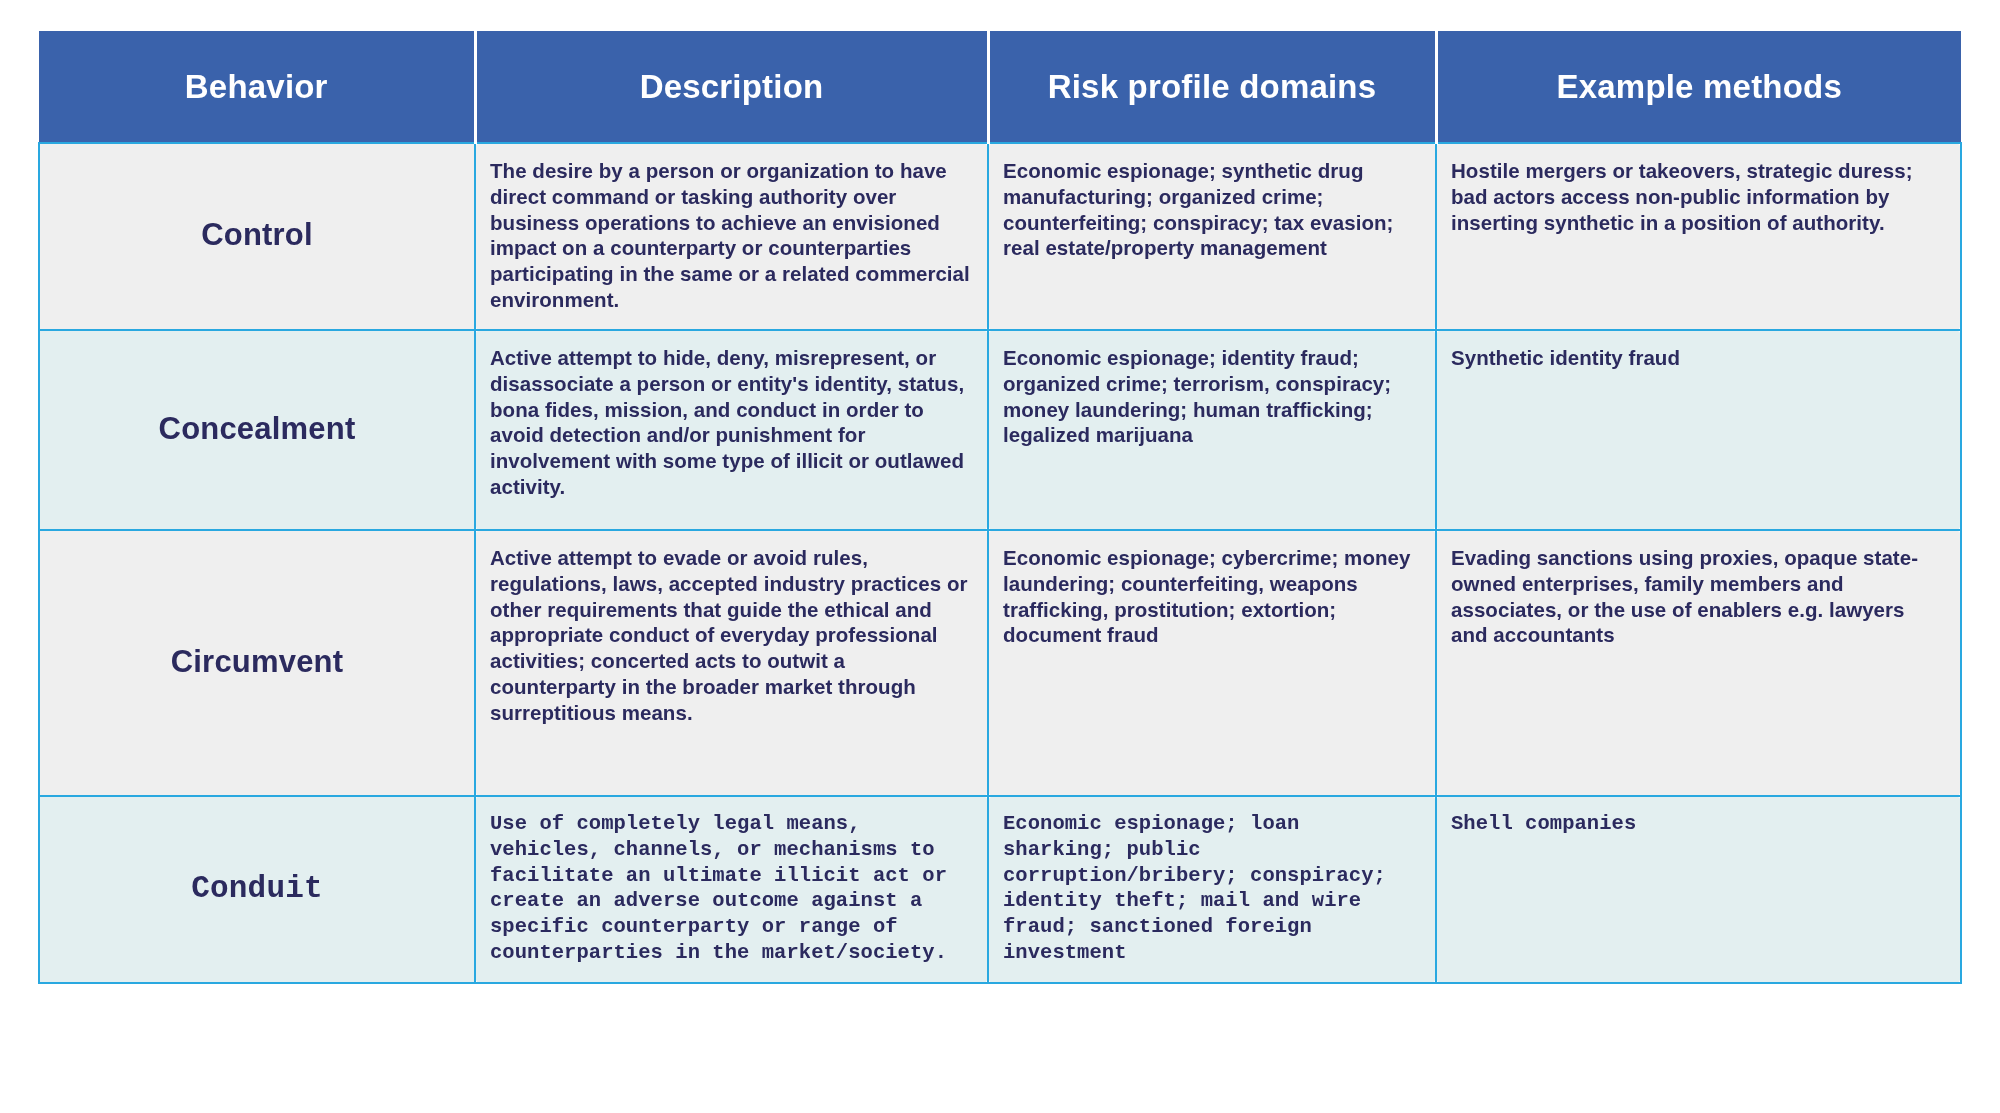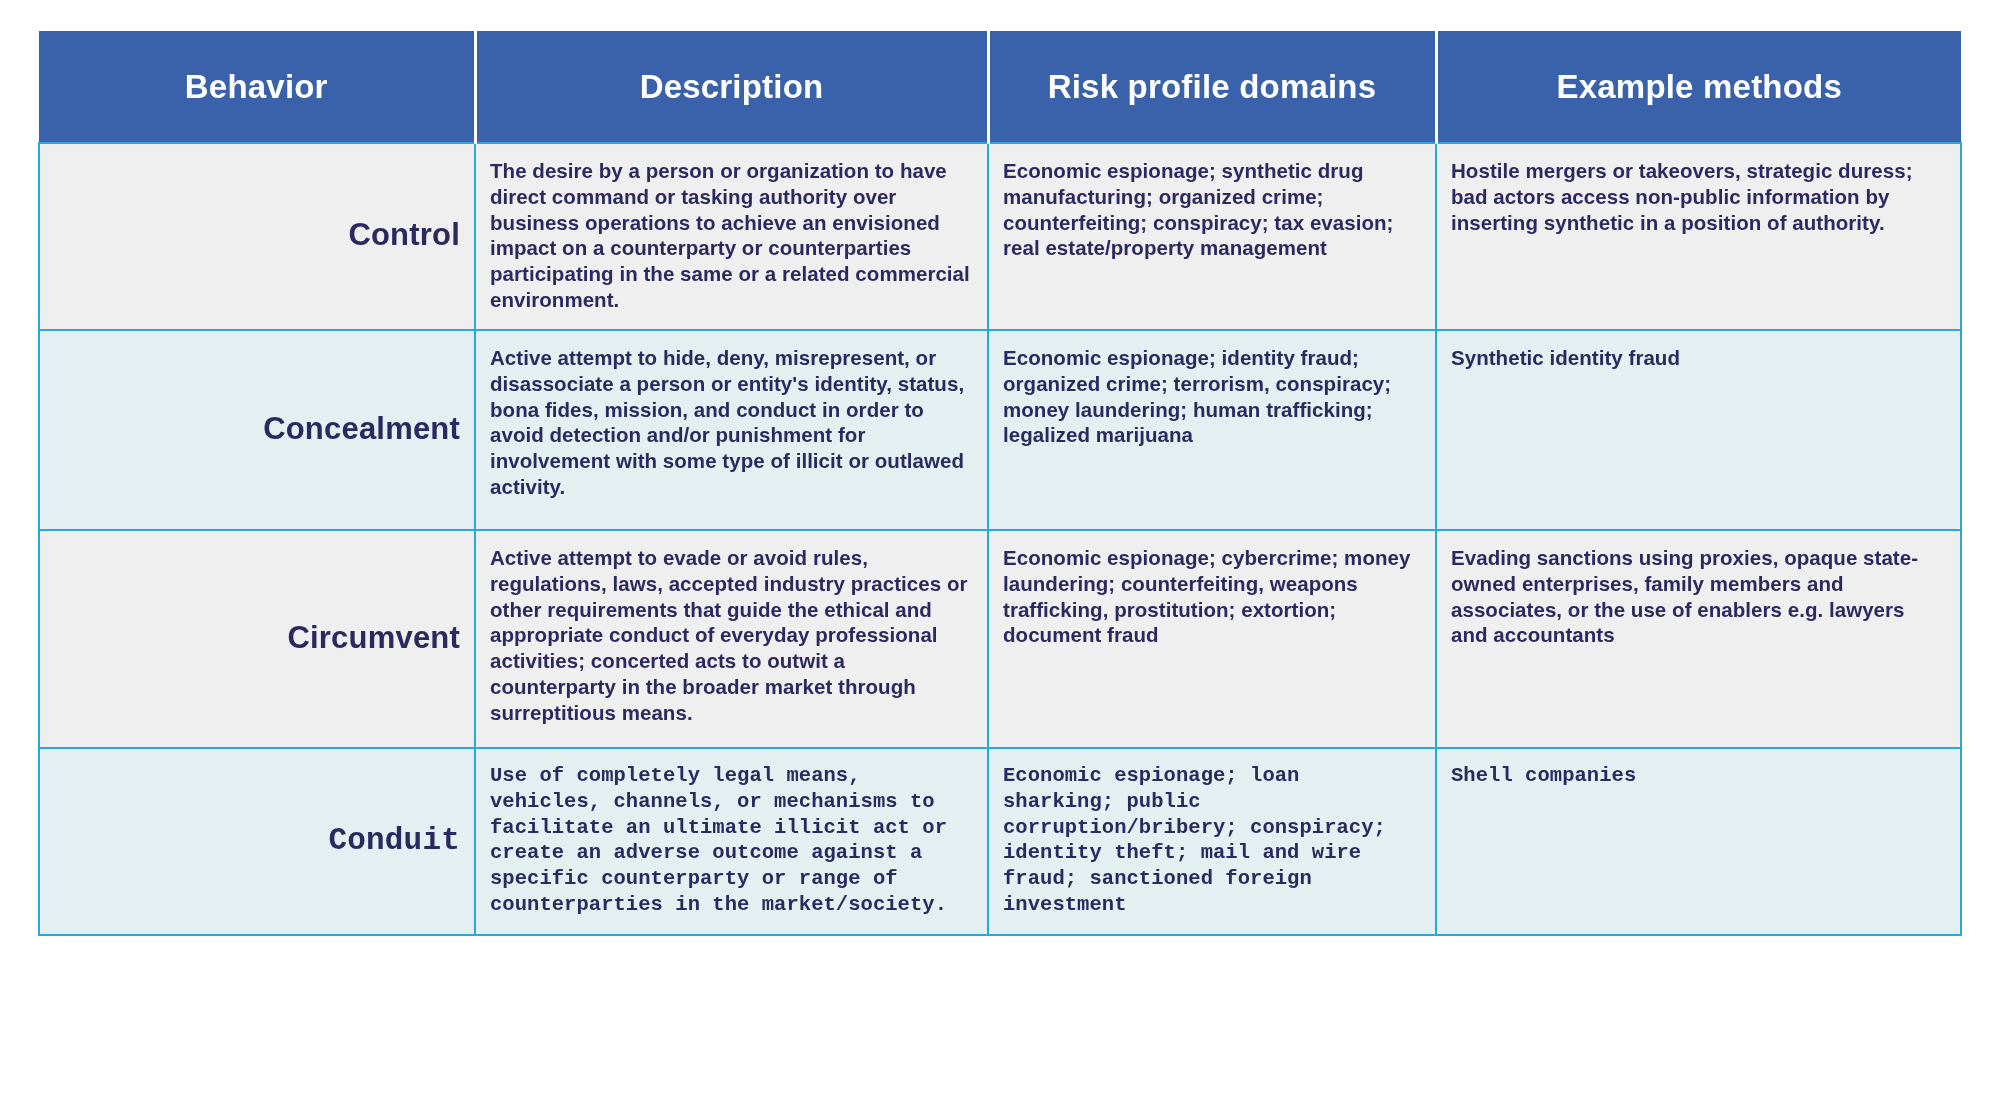--- a/index.html
+++ b/index.html
@@ -53,42 +53,42 @@
     border: 2px solid #29a8e0;
     vertical-align: top;
     box-sizing: border-box;
     padding: 14px 14px 16px 14px;
   }
 
   tbody tr.row-odd td { background: #efefef; }
   tbody tr.row-even td { background: #e3eff0; }
 
   td.behavior-cell {
-    text-align: right;
+    text-align: center;
     vertical-align: middle;
     color: #2b2a5e;
     font-size: 31px;
     font-weight: bold;
     letter-spacing: 0.2px;
   }
 
   td.body-cell {
     color: #2b2a5e;
     font-size: 20.5px;
     font-weight: bold;
     line-height: 1.26;
     letter-spacing: 0.05px;
     text-align: left;
     border-radius: 6px;
   }
 
   
   tr.r-control td { height: 175px; }
   tr.r-concealment td { height: 200px; }
-  tr.r-circumvent td { height: 218px; }
+  tr.r-circumvent td { height: 266px; }
   tr.r-conduit td { height: 165px; font-family: Liberation Mono, monospace; }
 
   .cell-text { display: block; }
 </style>
 </head>
 <body>
 
 <div class="table-wrap">
   <table class="behavior-table">
     <colgroup>

